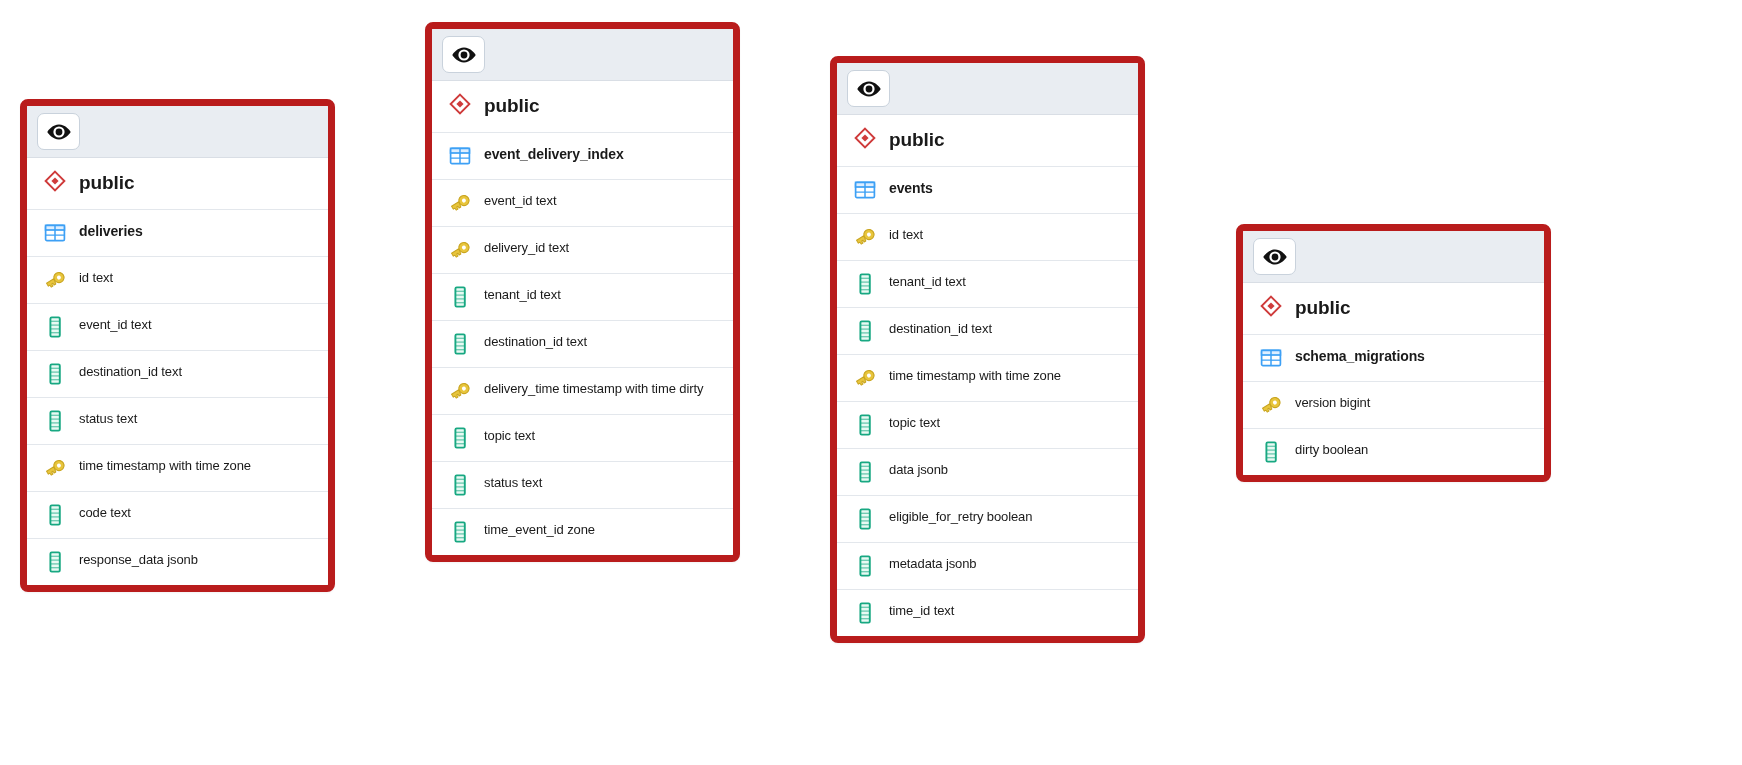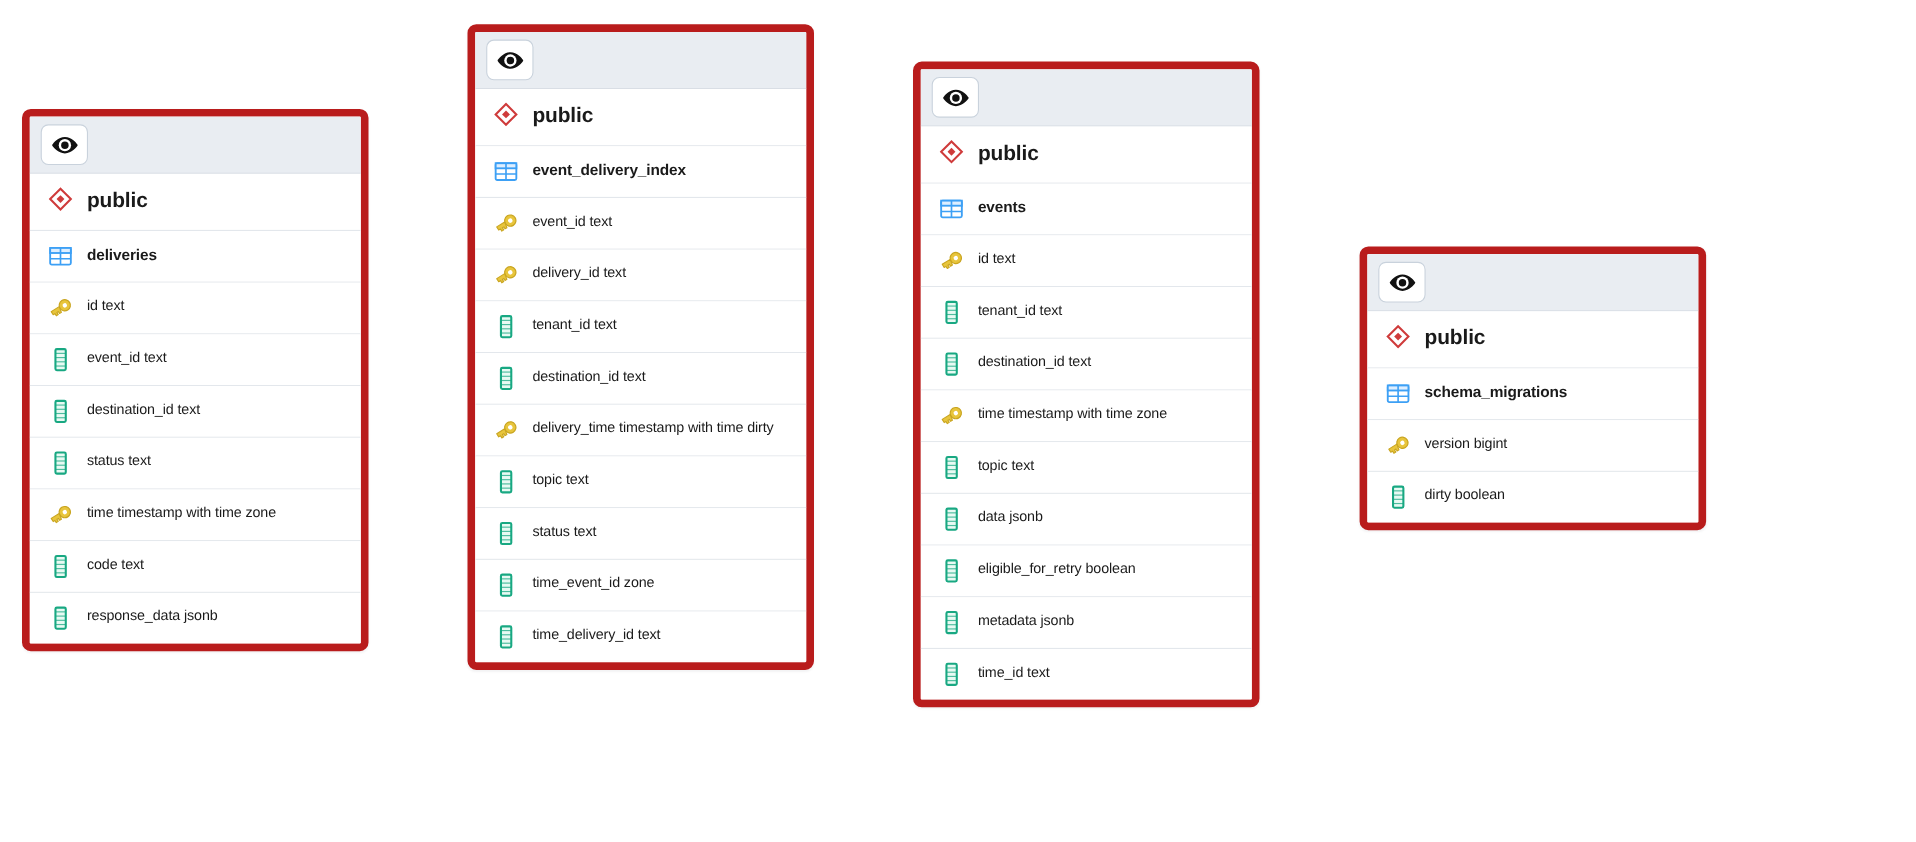--- a/index.html
+++ b/index.html
@@ -310,32 +310,20 @@
           <svg width="22" height="24" viewBox="0 0 22 24">
             <rect x="6.4" y="2.4" width="9.4" height="19.2" rx="1.3" fill="#e8faf3" stroke="#18a882" stroke-width="1.9"></rect>
             <line x1="6.4" y1="6.24" x2="15.8" y2="6.24" stroke="#18a882" stroke-width="1.05" opacity="0.75"></line>
             <line x1="6.4" y1="10.08" x2="15.8" y2="10.08" stroke="#18a882" stroke-width="1.05" opacity="0.75"></line>
             <line x1="6.4" y1="13.92" x2="15.8" y2="13.92" stroke="#18a882" stroke-width="1.05" opacity="0.75"></line>
             <line x1="6.4" y1="17.759999999999998" x2="15.8" y2="17.759999999999998" stroke="#18a882" stroke-width="1.05" opacity="0.75"></line>
           </svg>
         </span>
         <span class="label">time_event_id zone</span>
       </div>
-      <div class="row column-row">
-        <span class="ico">
-          <svg width="22" height="24" viewBox="0 0 22 24">
-            <rect x="6.4" y="2.4" width="9.4" height="19.2" rx="1.3" fill="#e8faf3" stroke="#18a882" stroke-width="1.9"></rect>
-            <line x1="6.4" y1="6.24" x2="15.8" y2="6.24" stroke="#18a882" stroke-width="1.05" opacity="0.75"></line>
-            <line x1="6.4" y1="10.08" x2="15.8" y2="10.08" stroke="#18a882" stroke-width="1.05" opacity="0.75"></line>
-            <line x1="6.4" y1="13.92" x2="15.8" y2="13.92" stroke="#18a882" stroke-width="1.05" opacity="0.75"></line>
-            <line x1="6.4" y1="17.759999999999998" x2="15.8" y2="17.759999999999998" stroke="#18a882" stroke-width="1.05" opacity="0.75"></line>
-          </svg>
-        </span>
-        <span class="label">time_delivery_id text</span>
-      </div>
     </div>
     <div class="table-card" style="left: 830px; top: 56px; width: 315px;">
       <div class="card-header">
         <div class="eye-button">
           <span>
             <svg width="26" height="26" viewBox="0 0 26 26">
               <path d="M13 5.5C6.8 5.5 2.4 11.2 1.6 12.4a1 1 0 0 0 0 1.2C2.4 14.8 6.8 20.5 13 20.5s10.6-5.7 11.4-6.9a1 1 0 0 0 0-1.2C23.6 11.2 19.2 5.5 13 5.5z" fill="#111111"></path>
               <circle cx="13" cy="13" r="5.6" fill="#ffffff"></circle>
               <circle cx="13" cy="13" r="3.4" fill="#111111"></circle>
             </svg>

